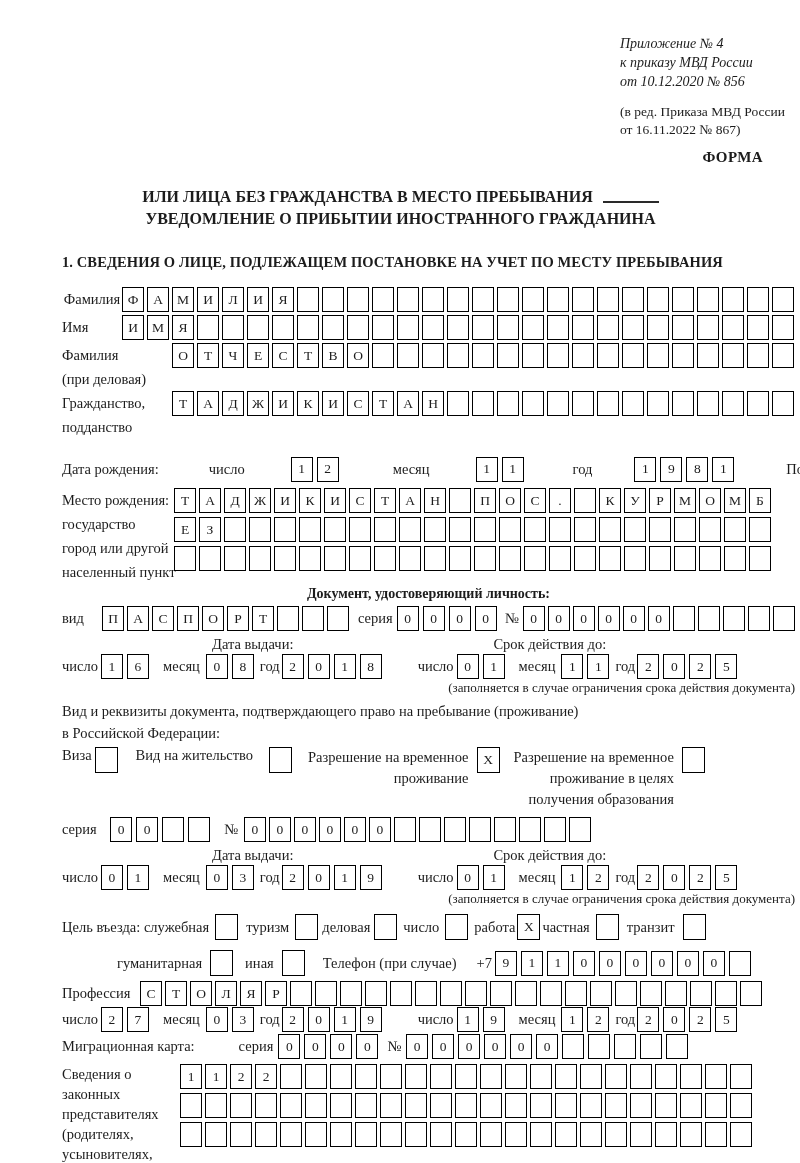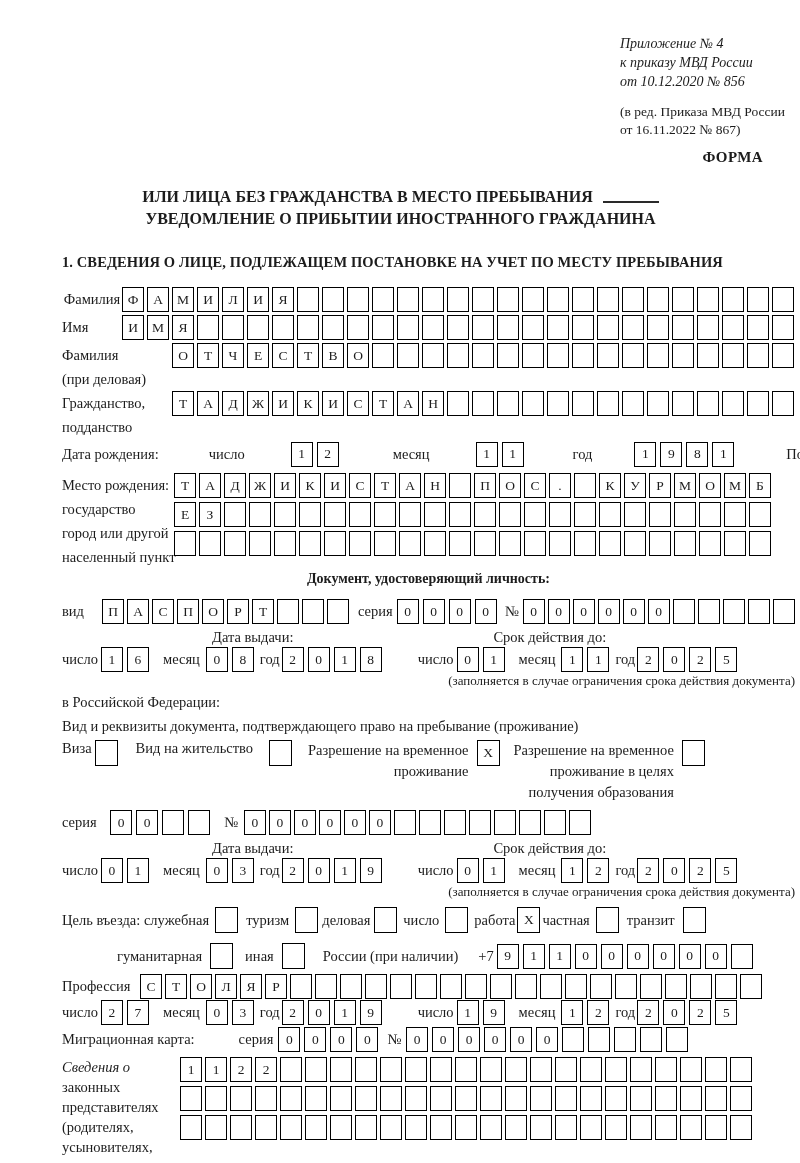--- a/index.html
+++ b/index.html
@@ -177,21 +177,21 @@
           <span class="cell"></span>
           <span class="cell"></span>
           <span class="cell"></span>
           <span class="cell"></span>
           <span class="cell"></span>
           <span class="cell"></span>
           <span class="cell"></span>
           <span class="cell"></span>
         </span>
       </div>
-      <div class="row" style="margin-top: 2px; gap: 20px;">
+      <div class="row" style="margin-top: 17px; gap: 20px;">
         <span class="lbl">Дата рождения:</span>
         <span class="gap" style="width: 10px;"></span>
         <span class="lbl">число</span>
         <span class="gap" style="width: 6px;"></span>
         <span class="cells sp">
           <span class="cell">1</span>
           <span class="cell">2</span>
         </span>
         <span class="gap" style="width: 10px;"></span>
         <span class="lbl">месяц</span>
@@ -308,21 +308,21 @@
               <span class="cell"></span>
               <span class="cell"></span>
               <span class="cell"></span>
             </span>
           </div>
         </span>
       </div>
       <div class="row center" style="margin-top: 2px;">
         <span class="lbl b">Документ, удостоверяющий личность:</span>
       </div>
-      <div class="row" style="margin-top: 12px;">
+      <div class="row" style="margin-top: 4px;">
         <span class="lbl" style="width: 40px;">вид</span>
         <span class="cells">
           <span class="cell">П</span>
           <span class="cell">А</span>
           <span class="cell">С</span>
           <span class="cell">П</span>
           <span class="cell">О</span>
           <span class="cell">Р</span>
           <span class="cell">Т</span>
           <span class="cell"></span>
@@ -404,25 +404,25 @@
         <span class="cells sp">
           <span class="cell">2</span>
           <span class="cell">0</span>
           <span class="cell">2</span>
           <span class="cell">5</span>
         </span>
       </div>
       <div class="row right" style="margin-top: 1px;">
         <span class="small">(заполняется в случае ограничения срока действия документа)</span>
       </div>
+      <div class="row" style="margin-top: 7px;">
+        <span class="lbl">Вид и реквизиты документа, подтверждающего право на пребывание (проживание)</span>
+      </div>
       <div class="row" style="margin-top: 5px;">
         <span class="lbl">в Российской Федерации:</span>
-      </div>
-      <div class="row" style="margin-top: 7px;">
-        <span class="lbl">Вид и реквизиты документа, подтверждающего право на пребывание (проживание)</span>
       </div>
       <div class="row top" style="margin-top: 5px;">
         <span class="lbl">Виза</span>
         <span class="gap" style="width: 3px;"></span>
         <span class="box"></span>
         <span class="gap" style="width: 18px;"></span>
         <span class="lbl">Вид на жительство</span>
         <span class="gap" style="width: 16px;"></span>
         <span class="box"></span>
         <span class="gap" style="width: 16px;"></span>
@@ -556,21 +556,21 @@
       </div>
       <div class="row" style="margin-top: 10px; margin-left: 55px;">
         <span class="lbl">гуманитарная</span>
         <span class="gap" style="width: 8px;"></span>
         <span class="box"></span>
         <span class="gap" style="width: 12px;"></span>
         <span class="lbl">иная</span>
         <span class="gap" style="width: 8px;"></span>
         <span class="box"></span>
         <span class="gap" style="width: 18px;"></span>
-        <span class="lbl">России (при наличии)</span>
+        <span class="lbl">Телефон (при случае)</span>
         <span class="gap" style="width: 20px;"></span>
         <span class="lbl">+7</span>
         <span class="gap" style="width: 3px;"></span>
         <span class="cells sp">
           <span class="cell">9</span>
           <span class="cell">1</span>
           <span class="cell">1</span>
           <span class="cell">0</span>
           <span class="cell">0</span>
           <span class="cell">0</span>
@@ -680,21 +680,21 @@
           <span class="cell">0</span>
           <span class="cell"></span>
           <span class="cell"></span>
           <span class="cell"></span>
           <span class="cell"></span>
           <span class="cell"></span>
         </span>
       </div>
       <div class="row top" style="margin-top: 5px;">
         <span class="lblstack" style="width: 118px;">
-          <div style="line-height: 20px; font-style: italic;">Сведения о</div>
+          <div style="line-height: 20px;">Сведения о</div>
           <div style="line-height: 20px;">законных</div>
           <div style="line-height: 20px;">представителях</div>
           <div style="line-height: 20px;">(родителях,</div>
           <div style="line-height: 20px;">усыновителях,</div>
         </span>
         <span class="cellrows">
           <div class="crow">
             <span class="cells">
               <span class="cell">1</span>
               <span class="cell">1</span>

